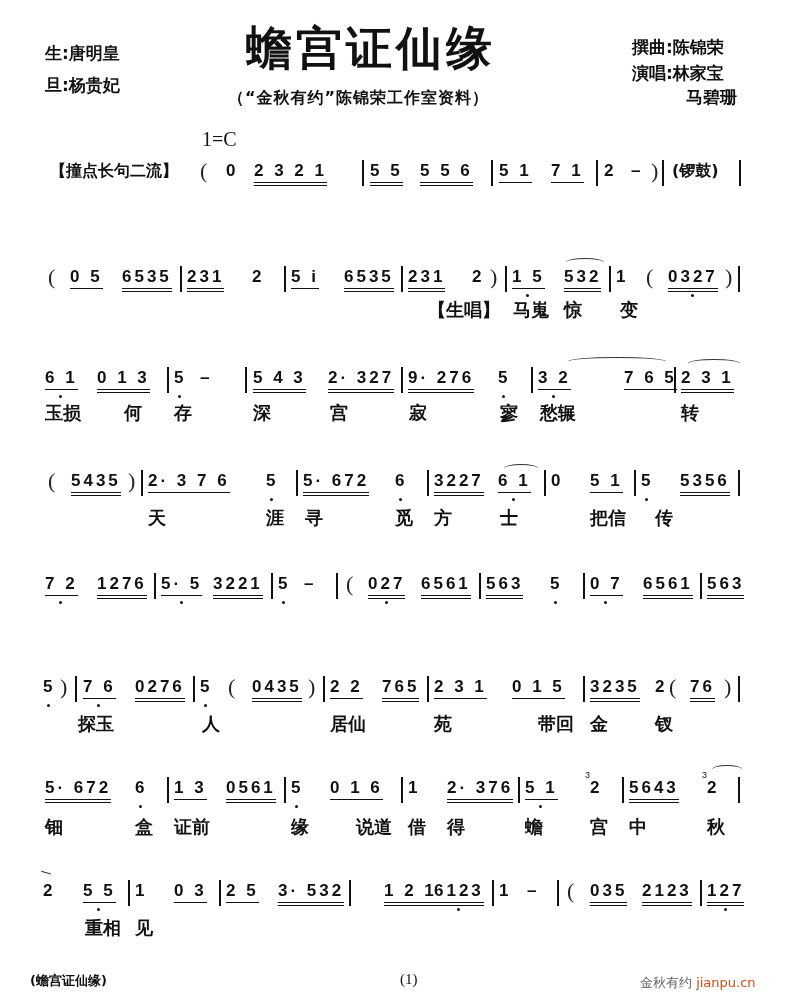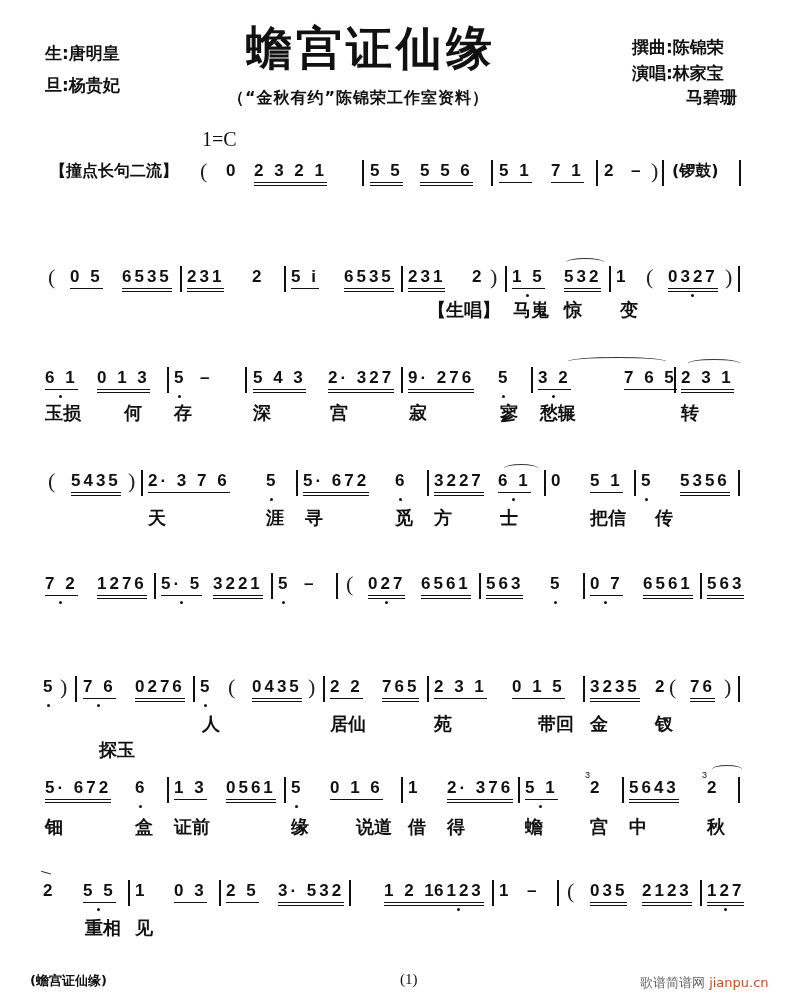--- a/index.html
+++ b/index.html
@@ -189,21 +189,21 @@
   <span class="bar" style="left:427px;"></span>
   <span class="tok u1" style="left:434px;">2 3 1</span>
   <span class="tok u1" style="left:512px;">0 1 5</span>
   <span class="bar" style="left:583px;"></span>
   <span class="tok u2" style="left:590px;">3235</span>
   <span class="tok" style="left:655px;">2</span>
   <span class="paren" style="left:669px;">(</span>
   <span class="tok u2" style="left:690px;">76</span>
   <span class="paren" style="left:724px;">)</span>
   <span class="bar" style="left:738px;"></span>
-  <span class="lyric" style="left:99px;top:36px;margin-top:26px;">探玉</span>
+  <span class="lyric" style="left:78px;top:36px;">探玉</span>
   <span class="lyric" style="left:202px;top:36px;">人</span>
   <span class="lyric" style="left:330px;top:36px;">居仙</span>
   <span class="lyric" style="left:434px;top:36px;">苑</span>
   <span class="lyric" style="left:538px;top:36px;">带回</span>
   <span class="lyric" style="left:590px;top:36px;">金</span>
   <span class="lyric" style="left:655px;top:36px;">钗</span>
 </div>
 
 <div class="line" style="top:777px;height:60px;">
   <span class="tok u2" style="left:45px;">5· 672</span>
@@ -262,15 +262,15 @@
   <span class="tok u2" style="left:642px;">2123</span>
   <span class="bar" style="left:700px;"></span>
   <span class="tok u2 lowdot" style="left:707px;">127</span>
   <span class="lyric" style="left:85px;top:36px;">重相</span>
   <span class="lyric" style="left:135px;top:36px;">见</span>
 </div>
 
 <div class="abs footer" style="left:30px;top:972px;">(蟾宫证仙缘)</div>
 <div class="abs footer" style="left:400px;top:971px;font-weight:normal;font-family:'Liberation Serif',serif;font-size:15px;">(1)</div>
 <div class="abs wm" style="left:640px;top:974px;">
-  <span>歌谱简谱网</span>
+  <span>金秋有约</span>
   <span class="u">jianpu.cn</span>
 </div>
 
 </body></html>

